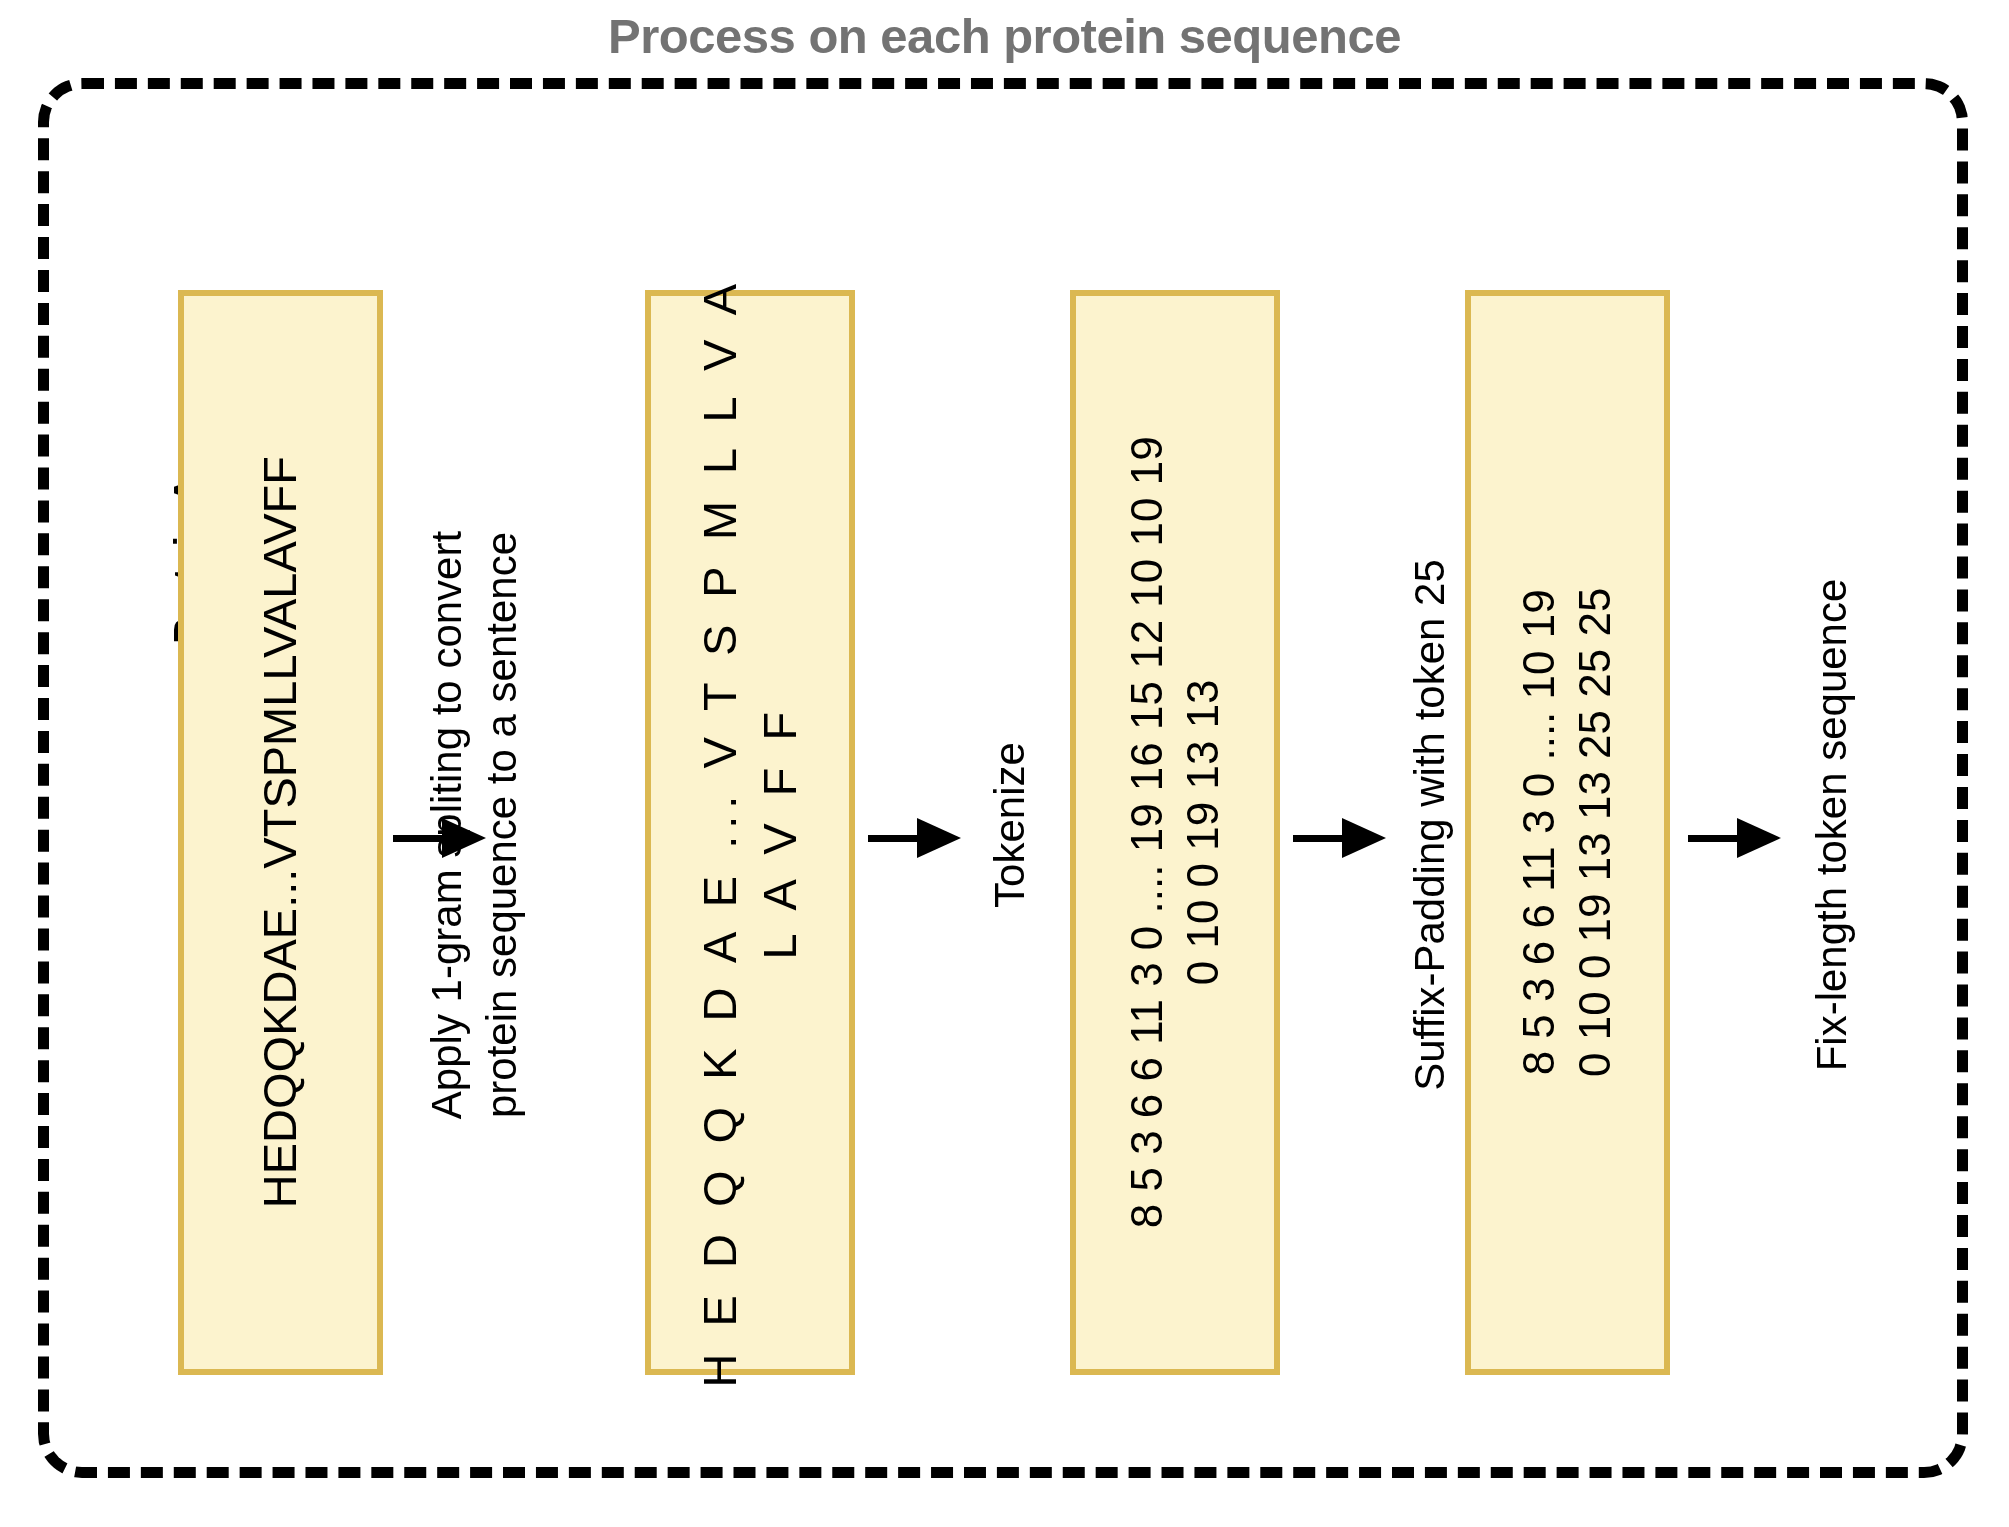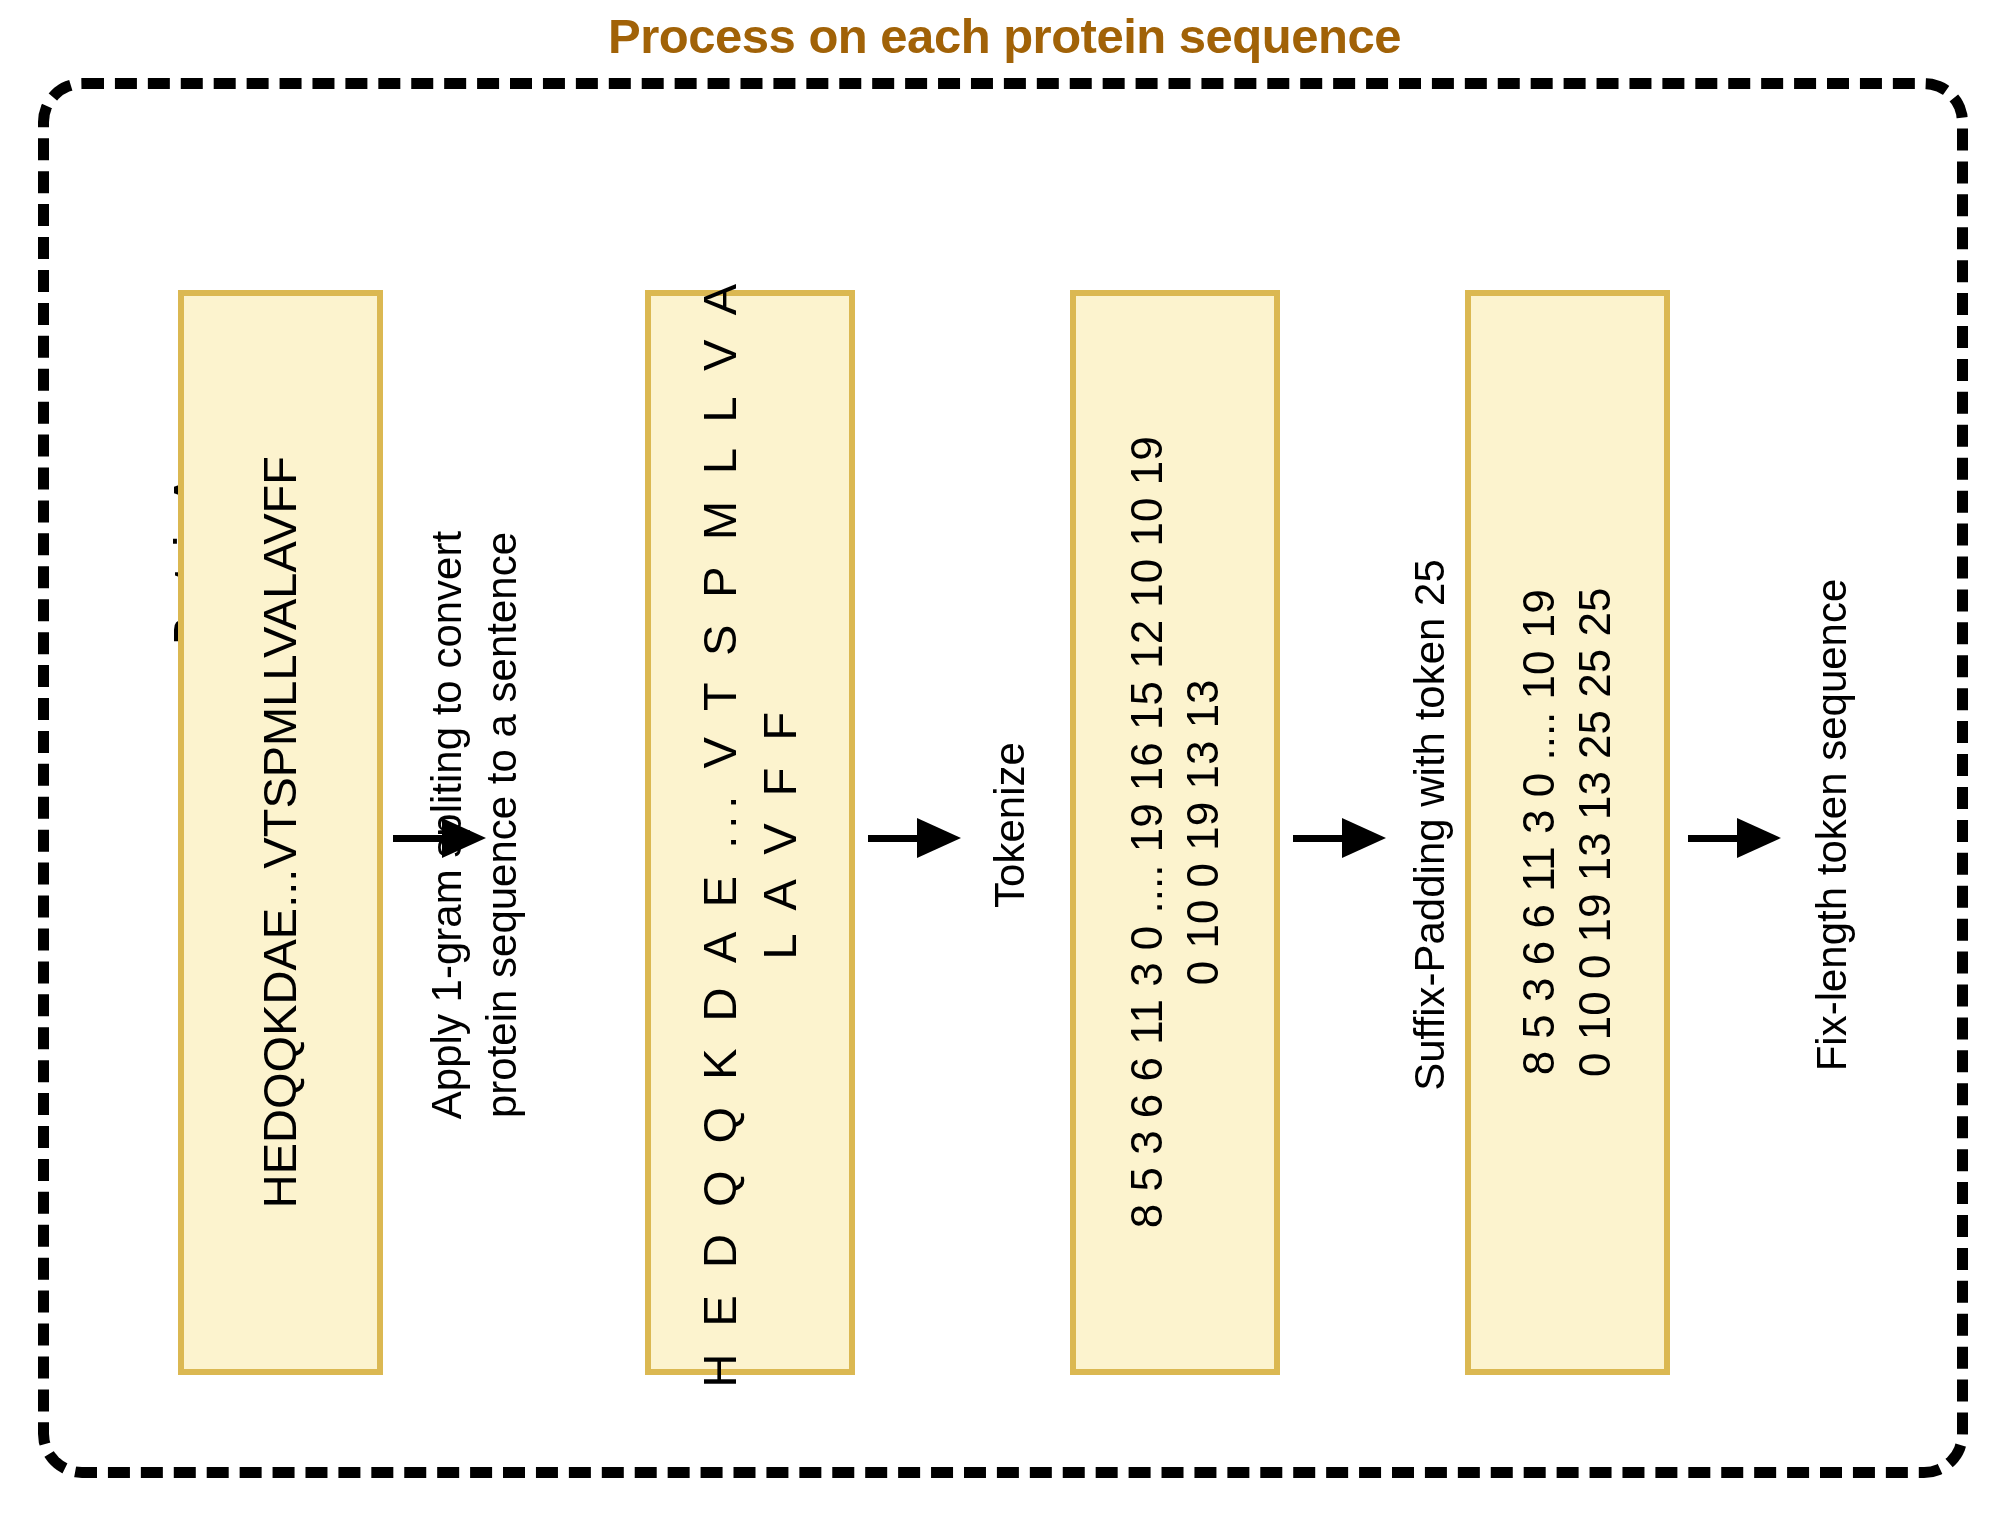--- a/index.html
+++ b/index.html
@@ -24,21 +24,21 @@
   
   .diagram-title {
     position: absolute;
     left: 0;
     top: 8px;
     width: 2009px;
     text-align: center;
     font-size: 49px;
     font-weight: bold;
     letter-spacing: -0.5px;
-    color: #a16207;
+    color: #737373;
     font-family: "Liberation Sans", sans-serif;
     white-space: nowrap;
   }
 
   
   .dashed-frame {
     position: absolute;
     left: 38px;
     top: 78px;
     width: 1930px;

